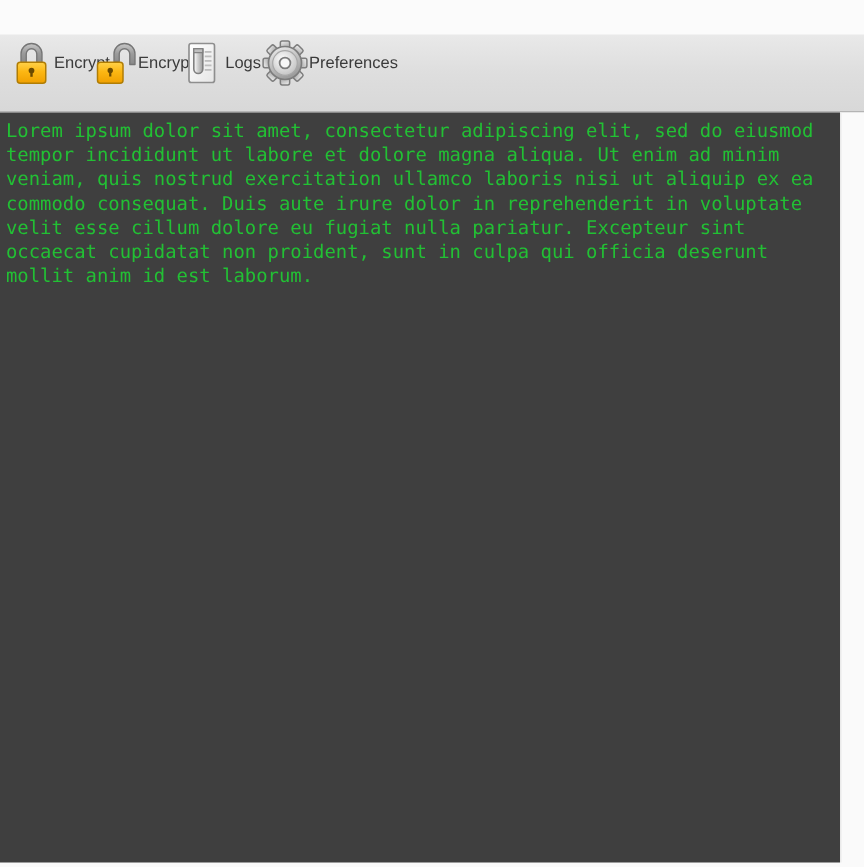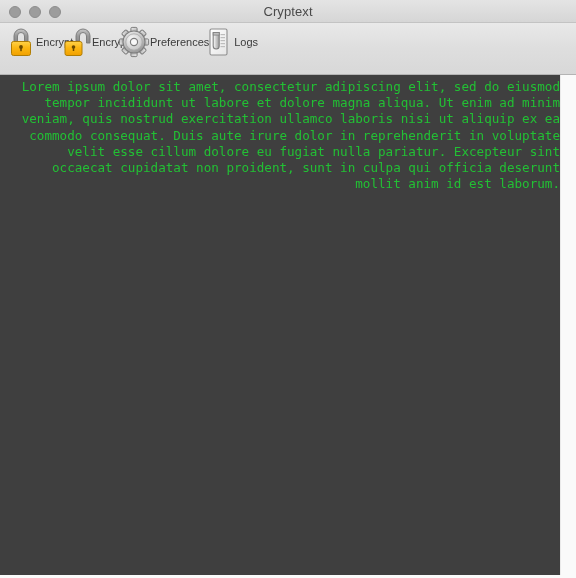--- a/index.html
+++ b/index.html
@@ -103,21 +103,20 @@
   #text-area {
     position: absolute;
     left: 0;
     top: 75px;
     width: 560px;
     height: 503px;
     background: #3f3f3f;
     overflow: hidden;
     box-sizing: border-box;
     padding: 4px 0 0 4px;
-    text-align: right;
   }
   #text-content {
     font-family: "DejaVu Sans Mono", "Liberation Mono", monospace;
     font-size: 12.6px;
     line-height: 16.2px;
     color: #22c034;
     white-space: pre-wrap;
     word-break: normal;
     margin: 0;
     letter-spacing: 0px;
@@ -139,28 +138,20 @@
     width: 576px;
     height: 3px;
     background: #fafafa;
   }
 </style>
 </head>
 <body>
 
 <div id="app-window">
 
-  <div id="titlebar">
-    <div id="traffic-lights">
-      <span class="traffic-light"></span>
-      <span class="traffic-light"></span>
-      <span class="traffic-light"></span>
-    </div>
-    <div id="window-title">Cryptext</div>
-  </div>
 
   <div id="toolbar">
 
     <div class="toolbar-item">
       <span class="toolbar-icon">
         <svg width="30" height="34" viewBox="0 0 30 34">
           <defs>
             <linearGradient id="shackleGradA" x1="0" y1="0" x2="0" y2="1">
               <stop offset="0%" stop-color="#c8c8c8"></stop>
               <stop offset="50%" stop-color="#9a9a9a"></stop>
@@ -196,20 +187,49 @@
               <stop offset="100%" stop-color="#f0a000"></stop>
             </linearGradient>
           </defs>
           <path d="M14 16 L14 11 A7 7 0 0 1 28 11 L28 18 L24.5 18 L24.5 11 A3.5 3.5 0 0 0 17.5 11 L17.5 16 Z" fill="url(#shackleGradB)" stroke="#767676" stroke-width="0.9" stroke-linejoin="round"></path>
           <rect x="3" y="16.5" width="17" height="14" rx="2" ry="2" fill="url(#bodyGradB)" stroke="#b07d04" stroke-width="1"></rect>
           <circle cx="11.5" cy="22" r="1.8" fill="#6b4a00"></circle>
           <rect x="10.75" y="22" width="1.5" height="4" fill="#6b4a00"></rect>
         </svg>
       </span>
       <span class="toolbar-label">Encrypt</span>
+    </div>
+
+    <div class="toolbar-item">
+      <span class="toolbar-icon">
+        <svg width="30" height="34" viewBox="0 0 30 34">
+          <defs>
+            <linearGradient id="pageGrad" x1="0" y1="0" x2="1" y2="1">
+              <stop offset="0%" stop-color="#ffffff"></stop>
+              <stop offset="100%" stop-color="#e6e6e6"></stop>
+            </linearGradient>
+            <linearGradient id="clipGrad" x1="0" y1="0" x2="1" y2="0">
+              <stop offset="0%" stop-color="#ffffff"></stop>
+              <stop offset="45%" stop-color="#cfcfcf"></stop>
+              <stop offset="100%" stop-color="#9d9d9d"></stop>
+            </linearGradient>
+          </defs>
+          <rect x="7" y="4" width="17" height="26" rx="1.5" ry="1.5" fill="url(#pageGrad)" stroke="#8e8e8e" stroke-width="1.1"></rect>
+          <g fill="#bdbdbd">
+            <rect x="17.5" y="9" width="4.5" height="1.2"></rect>
+            <rect x="17.5" y="12" width="4.5" height="1.2"></rect>
+            <rect x="17.5" y="15" width="4.5" height="1.2"></rect>
+            <rect x="17.5" y="18" width="4.5" height="1.2"></rect>
+            <rect x="17.5" y="21" width="4.5" height="1.2"></rect>
+          </g>
+          <path d="M10.2 7.5 L10.2 21 a3 3 0 0 0 6 0 L16.2 7.5 Z" fill="url(#clipGrad)" stroke="#808080" stroke-width="1.1" stroke-linejoin="round"></path>
+          <rect x="10.2" y="7.5" width="6" height="2.6" fill="#bfbfbf" stroke="#808080" stroke-width="0.8"></rect>
+        </svg>
+      </span>
+      <span class="toolbar-label">Logs</span>
     </div>
 
     <div class="toolbar-item wide">
       <span class="toolbar-icon">
         <svg width="32" height="34" viewBox="0 0 32 34">
           <defs>
             <linearGradient id="gearGrad" x1="0" y1="0" x2="0.4" y2="1">
               <stop offset="0%" stop-color="#f2f2f2"></stop>
               <stop offset="45%" stop-color="#c9c9c9"></stop>
               <stop offset="100%" stop-color="#9d9d9d"></stop>
@@ -232,49 +252,20 @@
             </g>
             <circle cx="0" cy="0" r="11" fill="url(#gearGrad)" stroke="#7d7d7d" stroke-width="1.1"></circle>
             <circle cx="0" cy="0" r="8.2" fill="url(#hubGrad)" stroke="#a8a8a8" stroke-width="0.8"></circle>
             <circle cx="0" cy="0" r="3.6" fill="#f8f8f8" stroke="#7d7d7d" stroke-width="1.2"></circle>
           </g>
         </svg>
       </span>
       <span class="toolbar-label">Preferences</span>
     </div>
 
-    <div class="toolbar-item">
-      <span class="toolbar-icon">
-        <svg width="30" height="34" viewBox="0 0 30 34">
-          <defs>
-            <linearGradient id="pageGrad" x1="0" y1="0" x2="1" y2="1">
-              <stop offset="0%" stop-color="#ffffff"></stop>
-              <stop offset="100%" stop-color="#e6e6e6"></stop>
-            </linearGradient>
-            <linearGradient id="clipGrad" x1="0" y1="0" x2="1" y2="0">
-              <stop offset="0%" stop-color="#ffffff"></stop>
-              <stop offset="45%" stop-color="#cfcfcf"></stop>
-              <stop offset="100%" stop-color="#9d9d9d"></stop>
-            </linearGradient>
-          </defs>
-          <rect x="7" y="4" width="17" height="26" rx="1.5" ry="1.5" fill="url(#pageGrad)" stroke="#8e8e8e" stroke-width="1.1"></rect>
-          <g fill="#bdbdbd">
-            <rect x="17.5" y="9" width="4.5" height="1.2"></rect>
-            <rect x="17.5" y="12" width="4.5" height="1.2"></rect>
-            <rect x="17.5" y="15" width="4.5" height="1.2"></rect>
-            <rect x="17.5" y="18" width="4.5" height="1.2"></rect>
-            <rect x="17.5" y="21" width="4.5" height="1.2"></rect>
-          </g>
-          <path d="M10.2 7.5 L10.2 21 a3 3 0 0 0 6 0 L16.2 7.5 Z" fill="url(#clipGrad)" stroke="#808080" stroke-width="1.1" stroke-linejoin="round"></path>
-          <rect x="10.2" y="7.5" width="6" height="2.6" fill="#bfbfbf" stroke="#808080" stroke-width="0.8"></rect>
-        </svg>
-      </span>
-      <span class="toolbar-label">Logs</span>
-    </div>
-
   </div>
 
   <div id="text-area">
     <div id="text-content">Lorem ipsum dolor sit amet, consectetur adipiscing elit, sed do eiusmod tempor incididunt ut labore et dolore magna aliqua. Ut enim ad minim veniam, quis nostrud exercitation ullamco laboris nisi ut aliquip ex ea commodo consequat. Duis aute irure dolor in reprehenderit in voluptate velit esse cillum dolore eu fugiat nulla pariatur. Excepteur sint occaecat cupidatat non proident, sunt in culpa qui officia deserunt mollit anim id est laborum.</div>
   </div>
 
   <div id="scroll-gutter"></div>
   <div id="bottom-edge"></div>
 
 </div>

